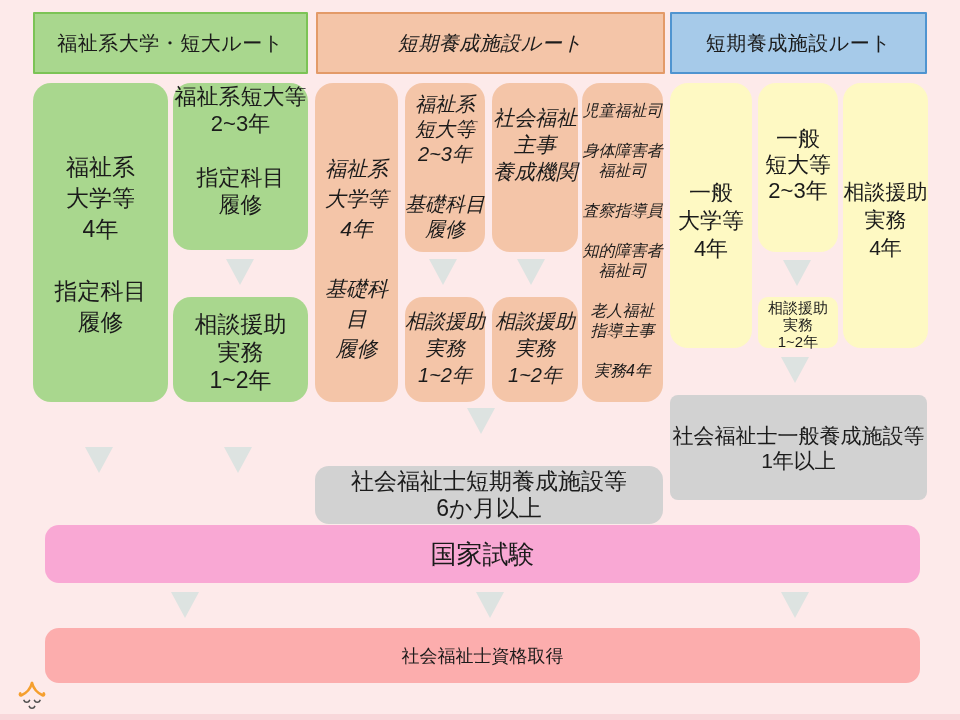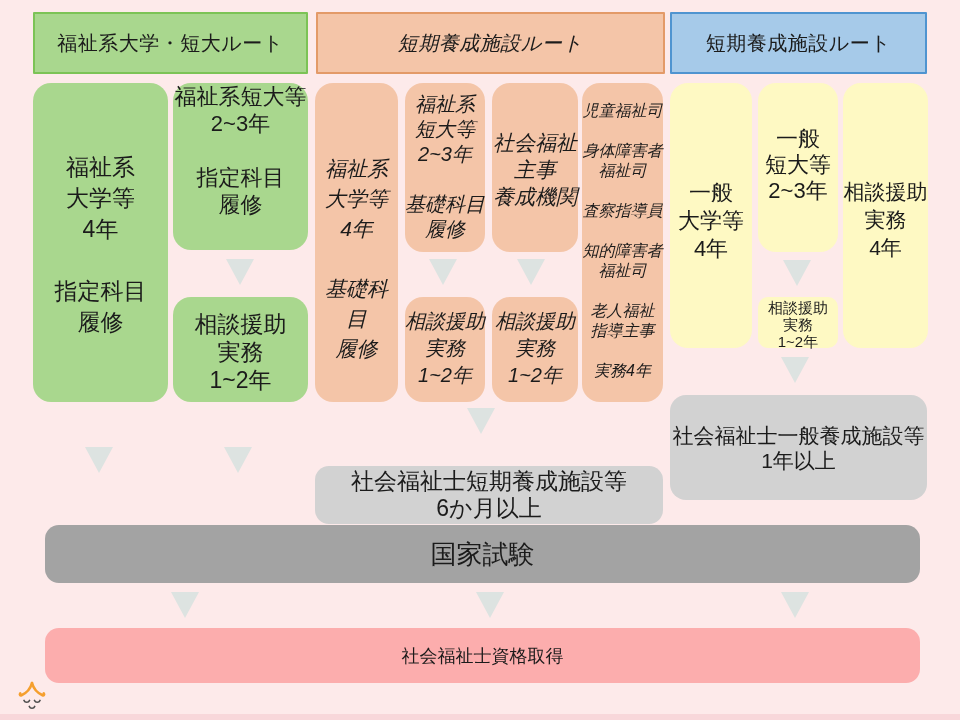--- a/index.html
+++ b/index.html
@@ -28,21 +28,21 @@
     text-align:center;white-space:pre-line;box-sizing:border-box;
   }
   .green{background:#a9d78e;}
   .greenb{border-color:#7cc356;}
   .peach{background:#f4c5a8;font-style:italic;}
   .peachb{border-color:#e39a68;}
   .blue{background:#fef9c3;}
   .bluehdr{background:#a6cae9;}
   .blueb{border-color:#4f94d0;}
   .gray{background:#d2d2d2;}
-  .lavender{background:#a3a3a3;}
+  .lavender{background:#f9a8d4;}
   .pink{background:#fcadad;}
   .arrow{
     position:absolute;width:28px;height:26px;background:#dde3e1;
     -webkit-clip-path:polygon(0 0,100% 0,50% 100%);
     clip-path:polygon(0 0,100% 0,50% 100%);
   }
   .strip{position:absolute;left:0;top:714px;width:960px;height:6px;background:#f8d7da;}
 </style>
 </head>
 <body>
@@ -76,21 +76,21 @@
 履修</div>
   <div class="col peach" style="left:405px;top:83px;width:80px;height:169px;font-size:20px;line-height:25px;padding-top:9px;">福祉系
 短大等
 2~3年
 
 基礎科目
 履修</div>
   <div class="col peach" style="left:405px;top:297px;width:80px;height:105px;font-size:20px;line-height:27px;padding-top:11px;">相談援助
 実務
 1~2年</div>
-  <div class="col peach" style="left:492px;top:83px;width:86px;height:169px;font-size:21px;line-height:27px;padding-top:46px;">社会福祉
+  <div class="col peach" style="left:492px;top:83px;width:86px;height:169px;font-size:21px;line-height:27px;padding-top:21px;">社会福祉
 主事
 養成機関</div>
   <div class="col peach" style="left:492px;top:297px;width:86px;height:105px;font-size:20px;line-height:27px;padding-top:11px;">相談援助
 実務
 1~2年</div>
   <div class="col peach" style="left:582px;top:83px;width:81px;height:319px;font-size:16px;line-height:20px;padding-top:18px;">児童福祉司
 
 身体障害者
 福祉司
 
@@ -112,21 +112,21 @@
 2~3年</div>
   <div class="col blue" style="left:758px;top:297px;width:80px;height:51px;font-size:15px;line-height:17px;padding-top:2px;border-radius:10px;">相談援助
 実務
 1~2年</div>
   <div class="col blue" style="left:843px;top:83px;width:85px;height:265px;font-size:21px;line-height:28px;padding-top:95px;">相談援助
 実務
 4年</div>
 
   <div class="cbox gray" style="left:315px;top:466px;width:348px;height:58px;font-size:23px;line-height:27px;">社会福祉士短期養成施設等
 6か月以上</div>
-  <div class="cbox gray" style="left:670px;top:395px;width:257px;height:105px;font-size:21px;line-height:25px;border-radius:16px;">社会福祉士一般養成施設等
+  <div class="cbox gray" style="left:670px;top:395px;width:257px;height:105px;font-size:21px;line-height:25px;border-radius:8px;">社会福祉士一般養成施設等
 1年以上</div>
 
   <div class="cbox lavender" style="left:45px;top:525px;width:875px;height:58px;font-size:26px;">国家試験</div>
 
   <div class="cbox pink" style="left:45px;top:628px;width:875px;height:55px;font-size:18px;">社会福祉士資格取得</div>
 
   <div class="arrow" style="left:226px;top:259px;"></div>
   <div class="arrow" style="left:429px;top:259px;"></div>
   <div class="arrow" style="left:517px;top:259px;"></div>
   <div class="arrow" style="left:783px;top:260px;"></div>

